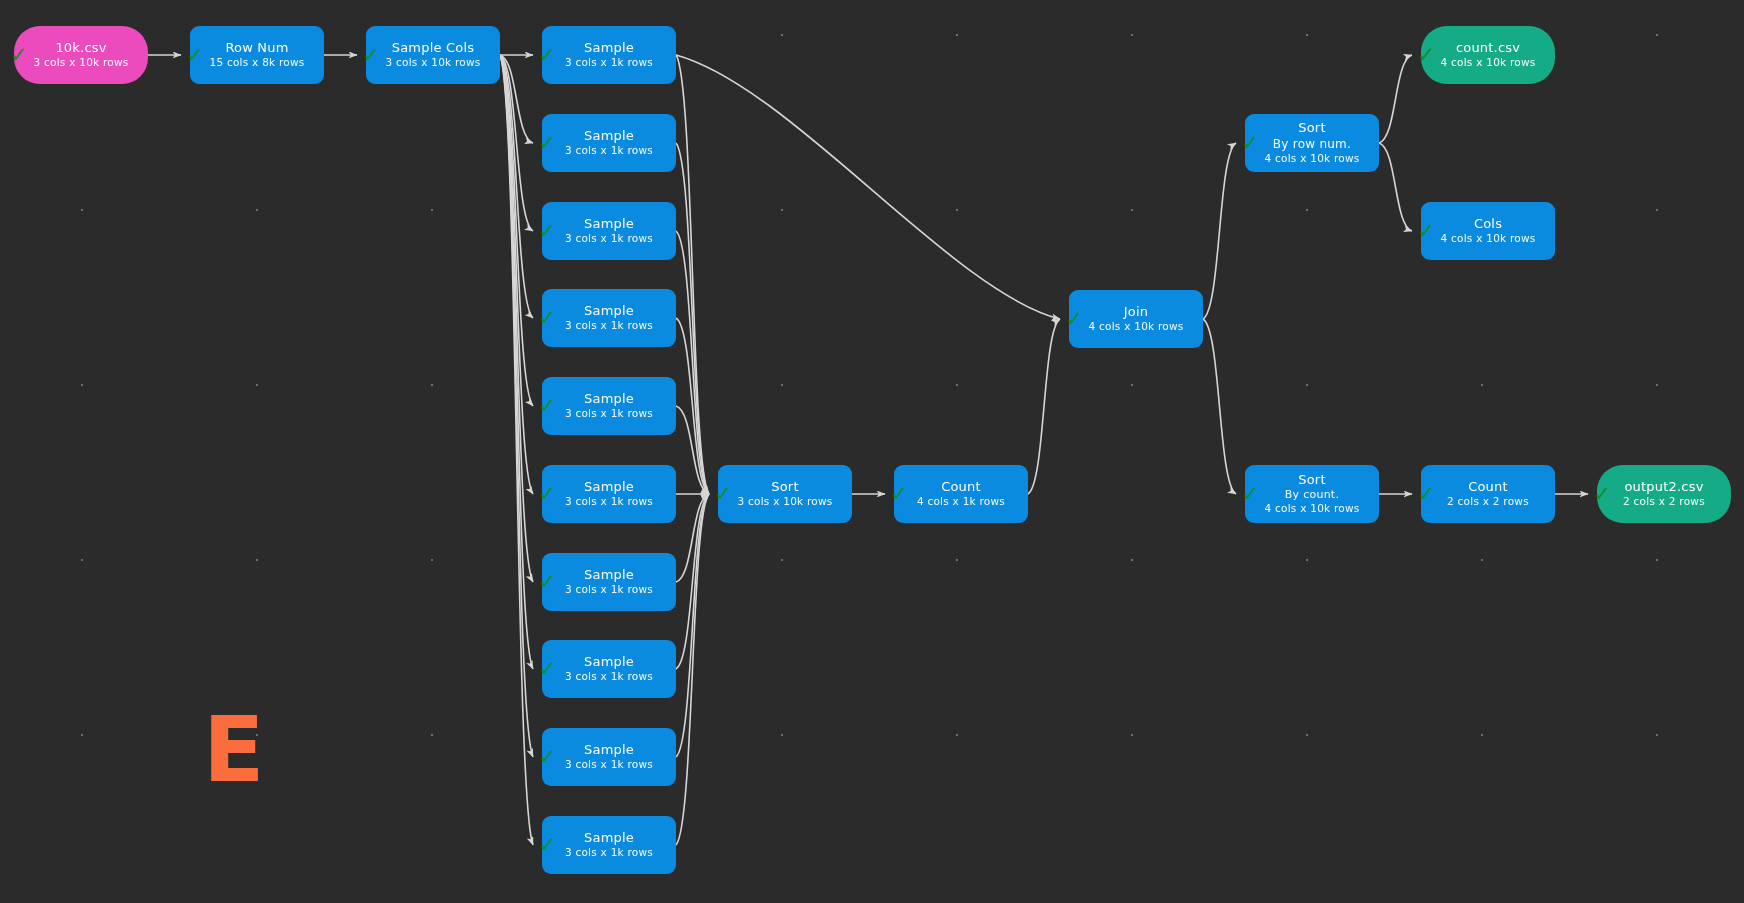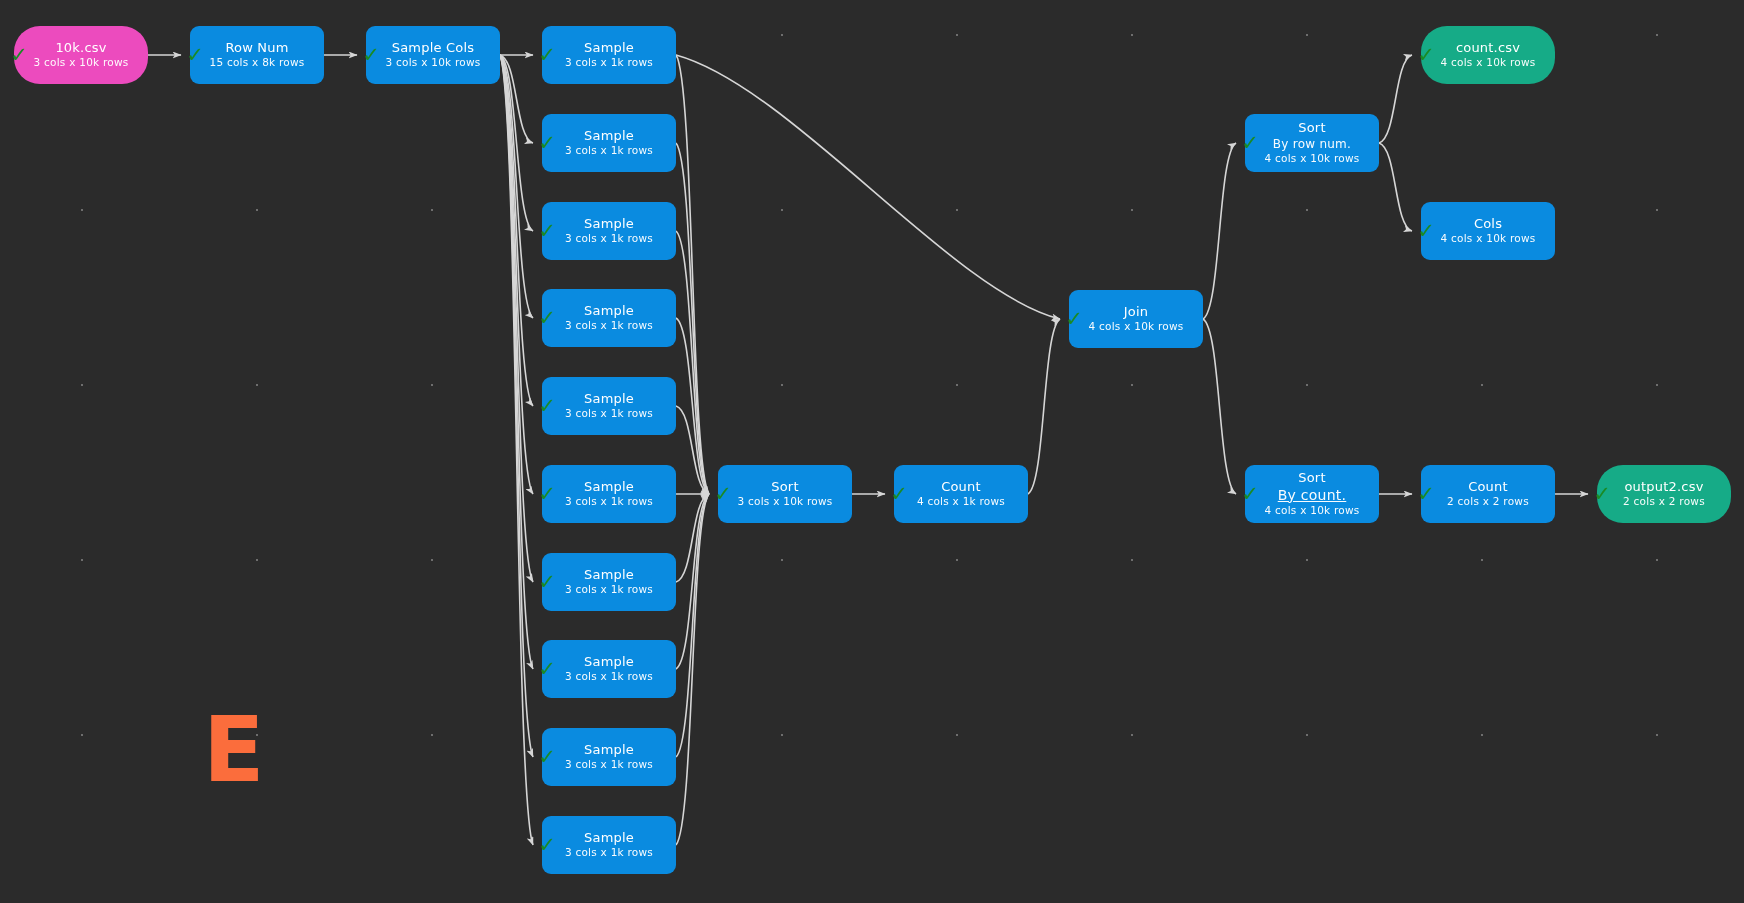--- a/index.html
+++ b/index.html
@@ -242,21 +242,21 @@
         <div class="title">Sort</div>
         <div class="sub">
           <span class="sub-line" style="font-size: 12px;">By row num.</span>
           <span class="sub-line">4 cols x 10k rows</span>
         </div>
       </div>
       <div class="node" style="left: 1245px; top: 465px; width: 134px; height: 58px; background: rgb(10, 139, 224); color: rgb(255, 255, 255);">
         <span class="check" style="color: rgb(26, 138, 37);">✓</span>
         <div class="title">Sort</div>
         <div class="sub">
-          <span class="sub-line" style="font-size: 14px; text-decoration: underline;">By count.</span>
+          <span class="sub-line" style="font-size: 11px;">By count.</span>
           <span class="sub-line">4 cols x 10k rows</span>
         </div>
       </div>
       <div class="node pill" style="left: 1421px; top: 26px; width: 134px; height: 58px; background: rgb(22, 171, 135); color: rgb(255, 255, 255);">
         <span class="check" style="color: rgb(26, 138, 37);">✓</span>
         <div class="title">count.csv</div>
         <div class="sub">
           <span class="sub-line">4 cols x 10k rows</span>
         </div>
       </div>

